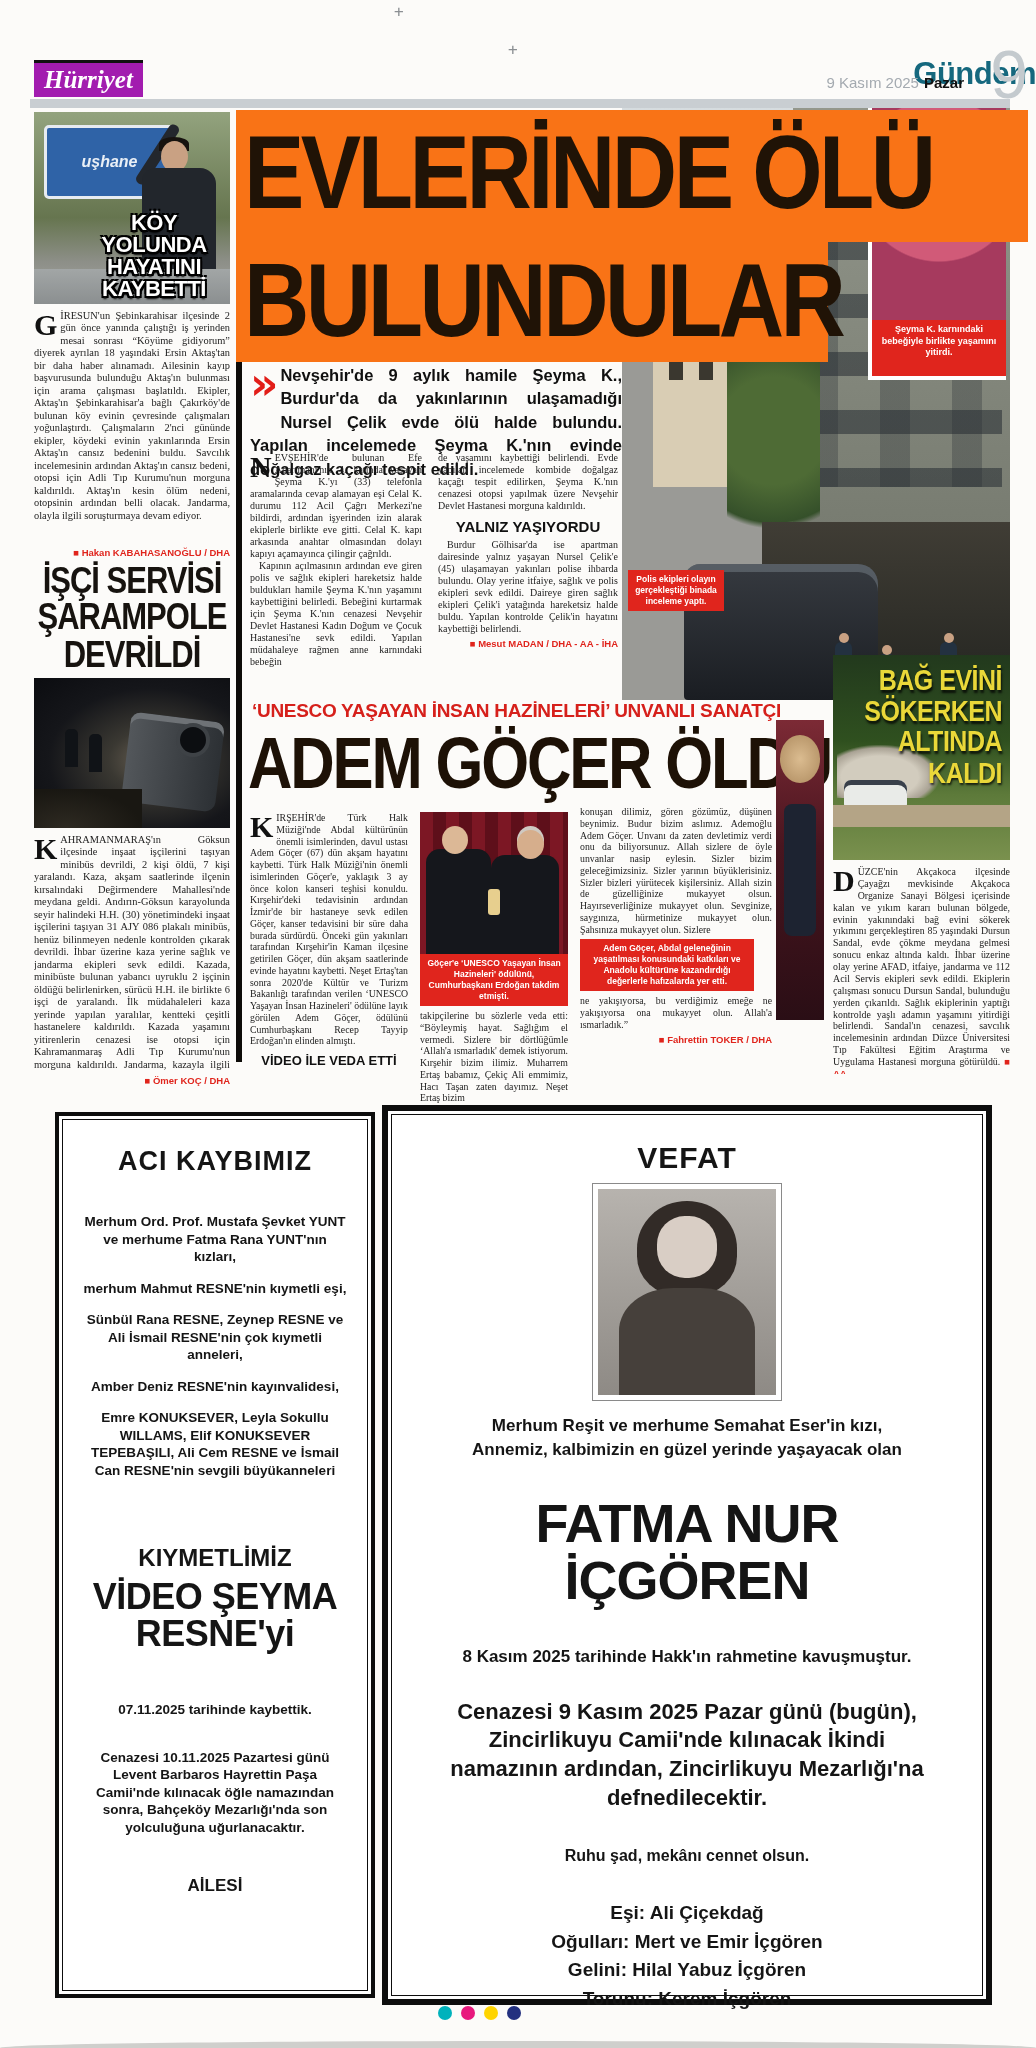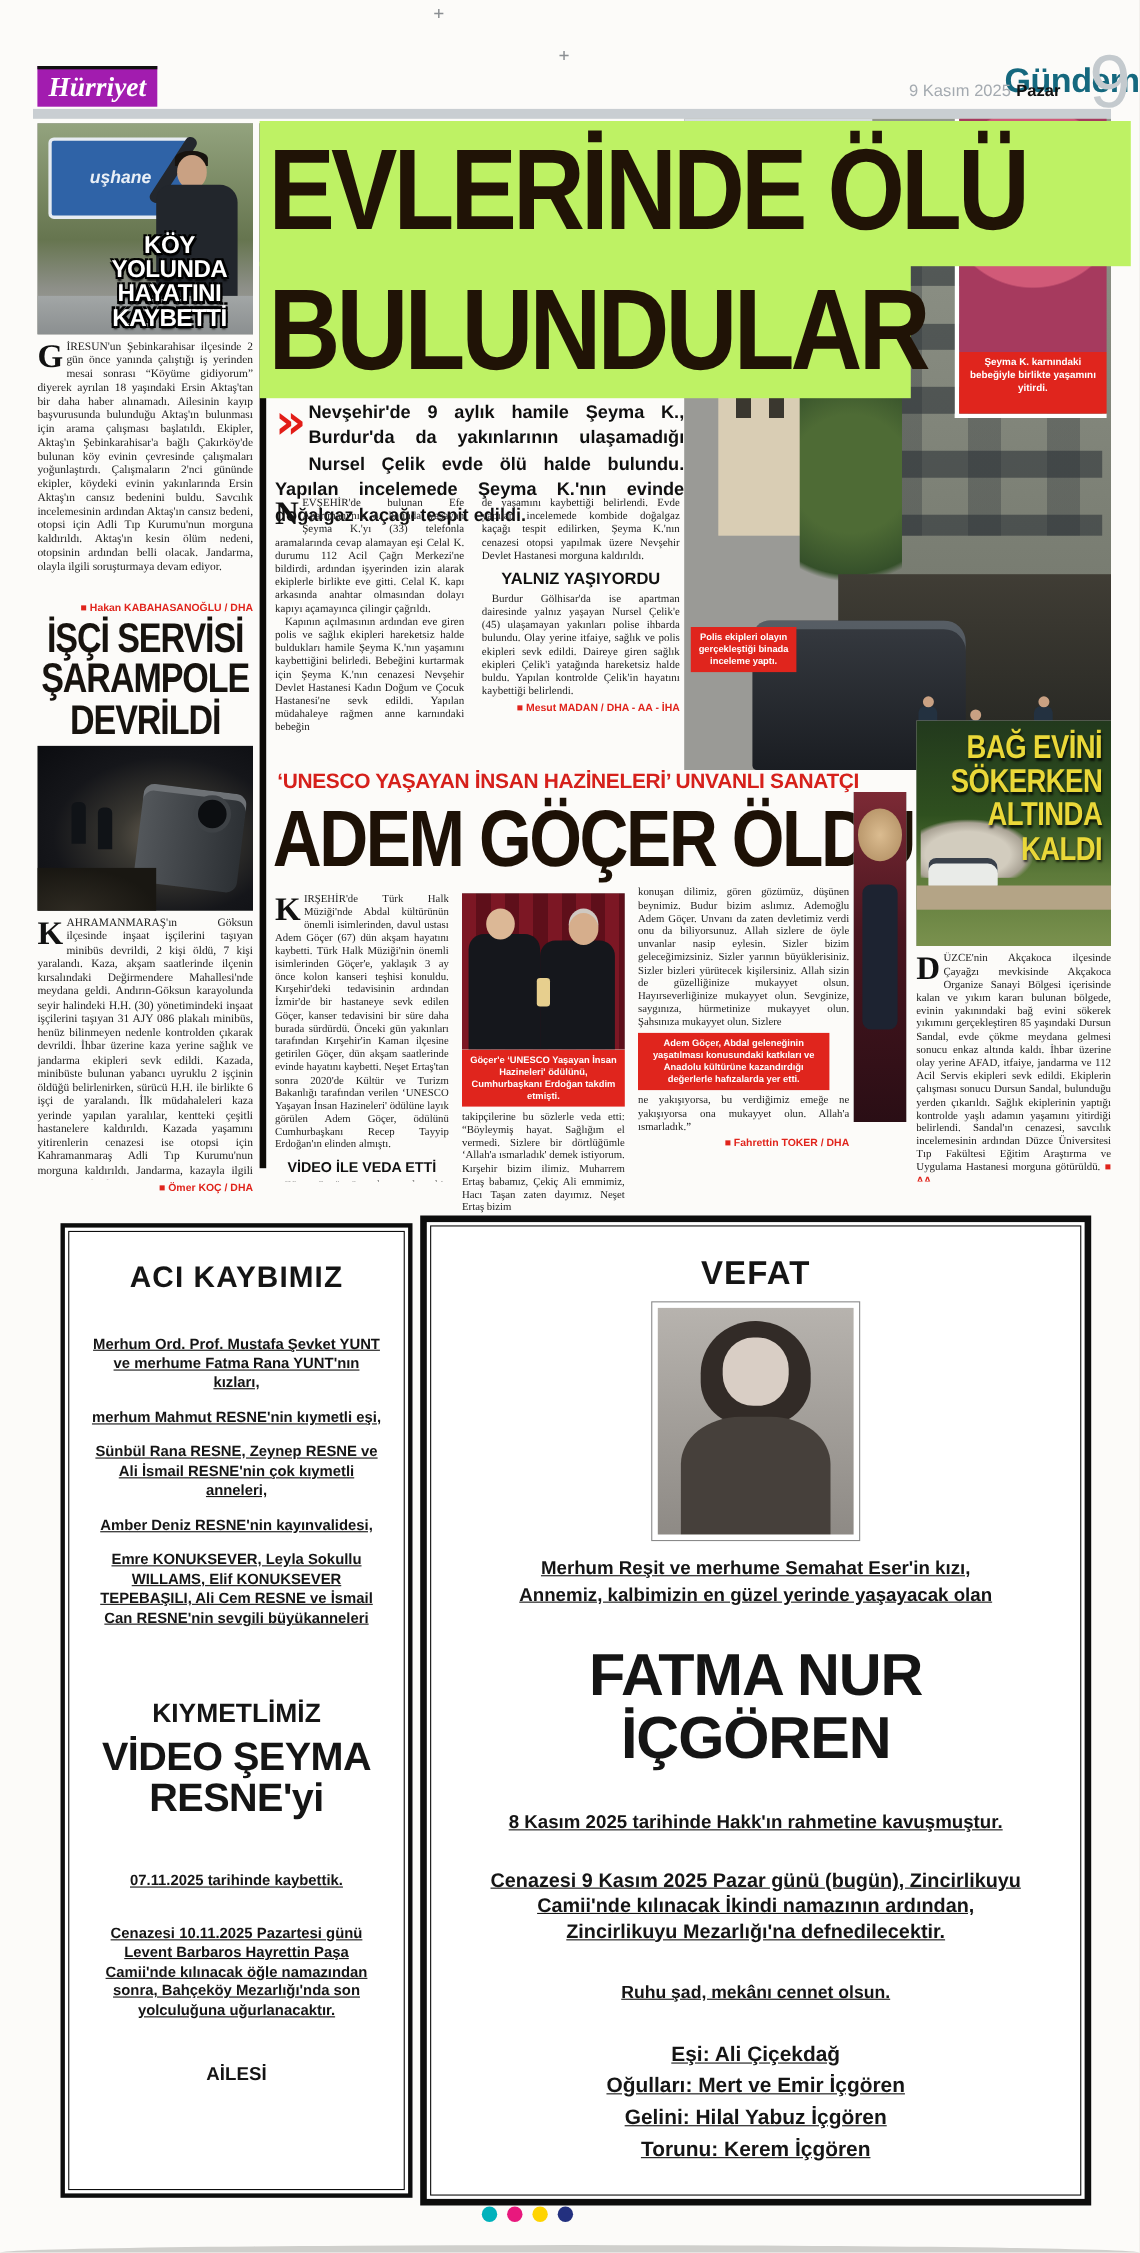--- a/index.html
+++ b/index.html
@@ -48,21 +48,21 @@
   
   .cp-bg{position:absolute;inset:0;background:radial-gradient(ellipse at 60% 55%,#6b6255 0%,#3a3832 26%,#15161a 62%,#0b0c10 100%);}
   .cp-bus{position:absolute;right:5%;top:26%;width:48%;height:60%;background:linear-gradient(90deg,#53575b,#2c3034);
           border-radius:10px;transform:rotate(7deg);box-shadow:inset 0 6px 0 #6e7276;}
   .cp-wheel{position:absolute;right:10%;top:30%;width:26px;height:26px;background:#0c0e11;border-radius:50%;border:4px solid #3e4246;}
   .cp-fig{position:absolute;width:13px;height:38px;background:#101317;border-radius:5px 5px 0 0;}
   .cp-dirt{position:absolute;left:0;bottom:0;width:55%;height:26%;background:radial-gradient(ellipse at 30% 100%,#2e2a22,#191712 70%);}
 
   
   .vert-rule{position:absolute;background:#0d0b08;}
-  .mainhead-box{position:absolute;background:#bef264;padding:4px 8px 0 8px;}
+  .mainhead-box{position:absolute;background:#f97316;padding:4px 8px 0 8px;}
   .mainhead-box span{display:inline-block;font:700 78px/86px "Liberation Sans",sans-serif;color:#201306;
                      letter-spacing:-3px;transform:scale(1.16,1.34);transform-origin:top left;white-space:nowrap;}
   .deck{position:absolute;font:700 16.5px/1.42 "Liberation Sans",sans-serif;color:#101010;text-align:justify;}
   .deck .chev{float:left;color:#e21d18;font:700 44px/0.82 "DejaVu Sans",sans-serif;margin:2px 8px 0 0;height:48px;letter-spacing:-6px;}
 
   
   .sp-sky{position:absolute;left:0;top:0;width:100%;height:32%;background:linear-gradient(180deg,#d6dcdf,#bcc3c5);}
   .sp-bldg{position:absolute;right:0;top:0;width:56%;height:100%;background:linear-gradient(180deg,#93978c,#7e8277 55%,#6d7166);}
   .sp-win{position:absolute;right:2%;top:2%;width:50%;height:62%;
           background:repeating-linear-gradient(180deg,rgba(38,44,50,.55) 0 24px,transparent 24px 58px),
@@ -105,21 +105,21 @@
   .dz-road{position:absolute;left:0;top:73%;width:100%;height:11%;background:#b4a486;}
   .dz-head{position:absolute;right:8px;top:10px;text-align:right;color:#ead839;
            font:700 25px/1.02 "Liberation Sans",sans-serif;letter-spacing:-.5px;
            transform:scaleY(1.2);transform-origin:top right;text-shadow:1px 2px 2px rgba(0,0,0,.75);}
 
   
   .obit{position:absolute;background:#fff;border:4px solid #0d0d0d;}
   .obit-inner{position:absolute;inset:3px;border:1.5px solid #0d0d0d;padding:26px 20px;box-sizing:border-box;
               text-align:center;font-family:"Liberation Sans",sans-serif;color:#151515;}
   .obit-title{font:700 27px "Liberation Sans",sans-serif;letter-spacing:1px;margin-bottom:8px;}
-  .obit-line{font:700 13.5px/1.3 "Liberation Sans",sans-serif;margin:14px 0;text-decoration:underline;}
+  .obit-line{font:700 13.5px/1.3 "Liberation Sans",sans-serif;margin:14px 0;}
   .obit-sub{font:700 24px "Liberation Sans",sans-serif;margin:26px 0 6px;}
   .obit-name-l{font:700 36px/1.05 "Liberation Sans",sans-serif;letter-spacing:-.5px;}
   .obit-name-xl{font:700 54px/1.06 "Liberation Sans",sans-serif;letter-spacing:-1px;}
   .op-frame{width:178px;margin:6px auto 14px;background:#fff;border:1px solid #8a8a8a;padding:5px;}
   .op-art{position:relative;width:100%;height:206px;background:linear-gradient(180deg,#b7b3ae,#8e8a85);overflow:hidden;}
   .op-hair{position:absolute;left:22%;top:6%;width:56%;height:46%;background:#322b27;border-radius:50% 50% 42% 42%;}
   .op-face{position:absolute;left:33%;top:13%;width:34%;height:30%;background:#d9cec5;border-radius:46%;}
   .op-dress{position:absolute;left:12%;top:48%;width:76%;height:52%;background:#46403b;border-radius:40% 40% 0 0;}
 
   .dots{position:absolute;display:flex;gap:9px;}
@@ -312,21 +312,21 @@
           <div class="op-hair"></div>
           <div class="op-face"></div>
           <div class="op-dress"></div>
         </div>
       </div>
       <div class="obit-line" style="font-size:17px;margin:6px 0 2px;">Merhum Reşit ve merhume Semahat Eser'in kızı,</div>
       <div class="obit-line" style="font-size:17px;margin:2px 0;">Annemiz, kalbimizin en güzel yerinde yaşayacak olan</div>
       <div class="obit-name-xl" style="margin-top:34px;">FATMA NUR</div>
       <div class="obit-name-xl">İÇGÖREN</div>
       <div class="obit-line" style="font-size:17px;margin-top:36px;">8 Kasım 2025 tarihinde Hakk'ın rahmetine kavuşmuştur.</div>
-      <div class="obit-line" style="font-size:18px;margin:30px 30px 0;">Cenazesi 9 Kasım 2025 Pazar günü (bugün), Zincirlikuyu Camii'nde kılınacak İkindi namazının ardından, Zincirlikuyu Mezarlığı'na defnedilecektir.</div>
+      <div class="obit-line" style="font-size:22px;margin:30px 30px 0;">Cenazesi 9 Kasım 2025 Pazar günü (bugün), Zincirlikuyu Camii'nde kılınacak İkindi namazının ardından, Zincirlikuyu Mezarlığı'na defnedilecektir.</div>
       <div class="obit-line" style="font-size:16px;margin-top:34px;">Ruhu şad, mekânı cennet olsun.</div>
       <div class="obit-line" style="font-size:19px;margin:34px 0 2px;">Eşi: Ali Çiçekdağ</div>
       <div class="obit-line" style="font-size:19px;margin:4px 0 2px;">Oğulları: Mert ve Emir İçgören</div>
       <div class="obit-line" style="font-size:19px;margin:4px 0 2px;">Gelini: Hilal Yabuz İçgören</div>
       <div class="obit-line" style="font-size:19px;margin:4px 0 0;">Torunu: Kerem İçgören</div>
     </div>
   </div>
 
   <div class="dots" style="left:438px;top:2006px;">
     <span style="background: rgb(0, 178, 188);"></span>

